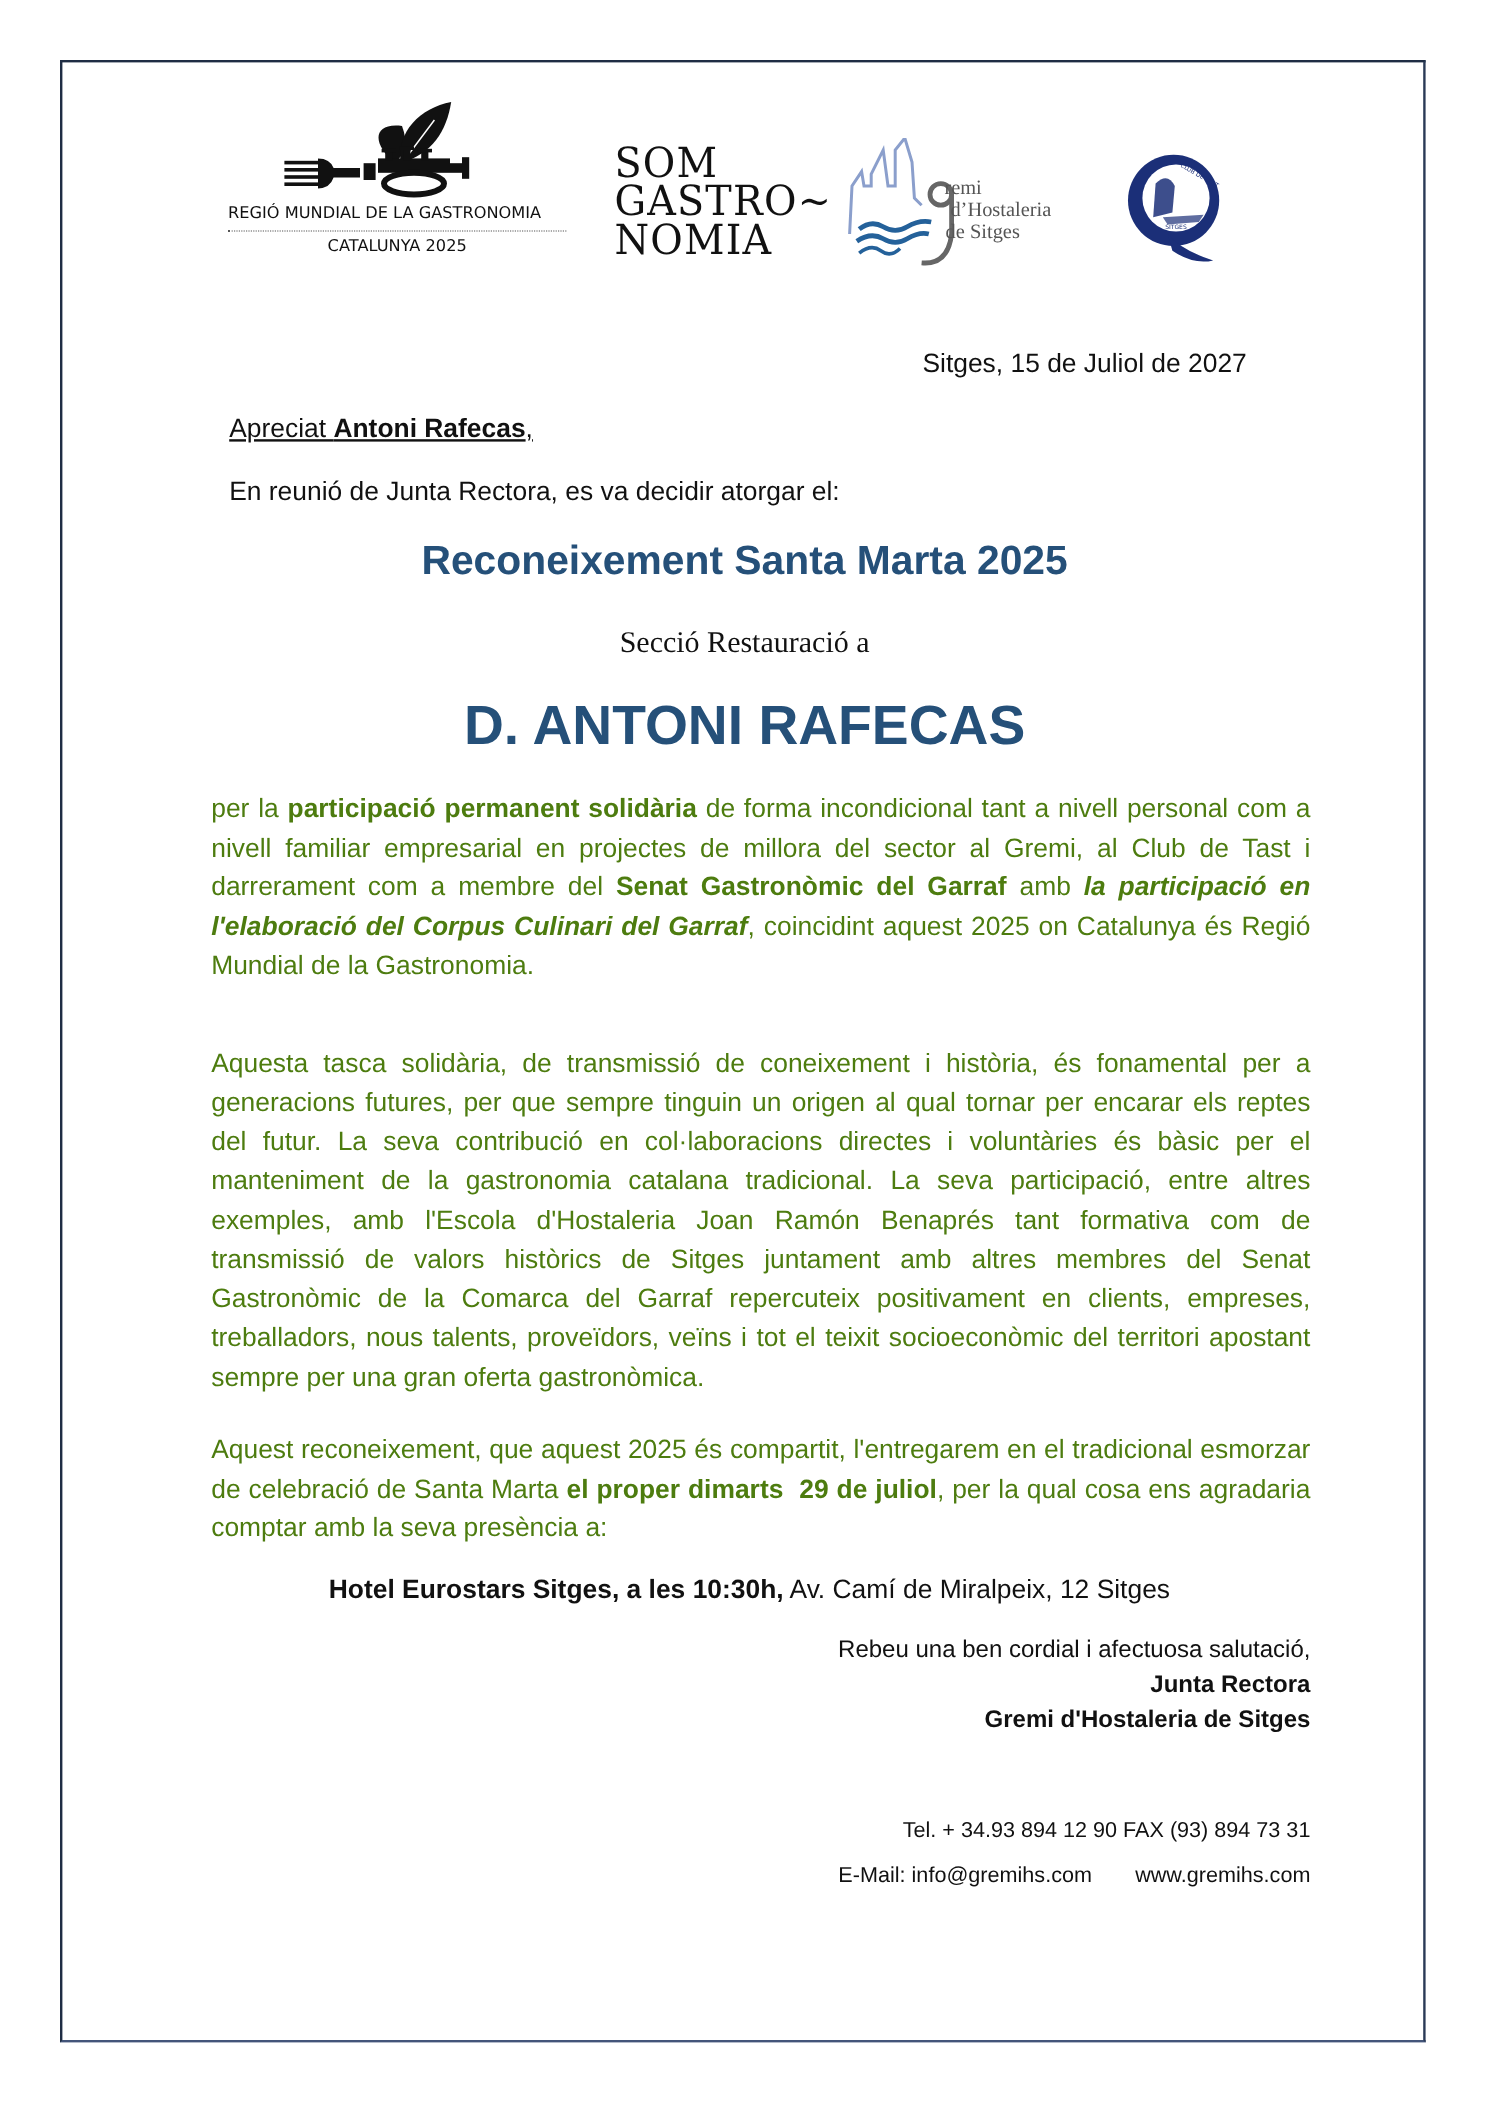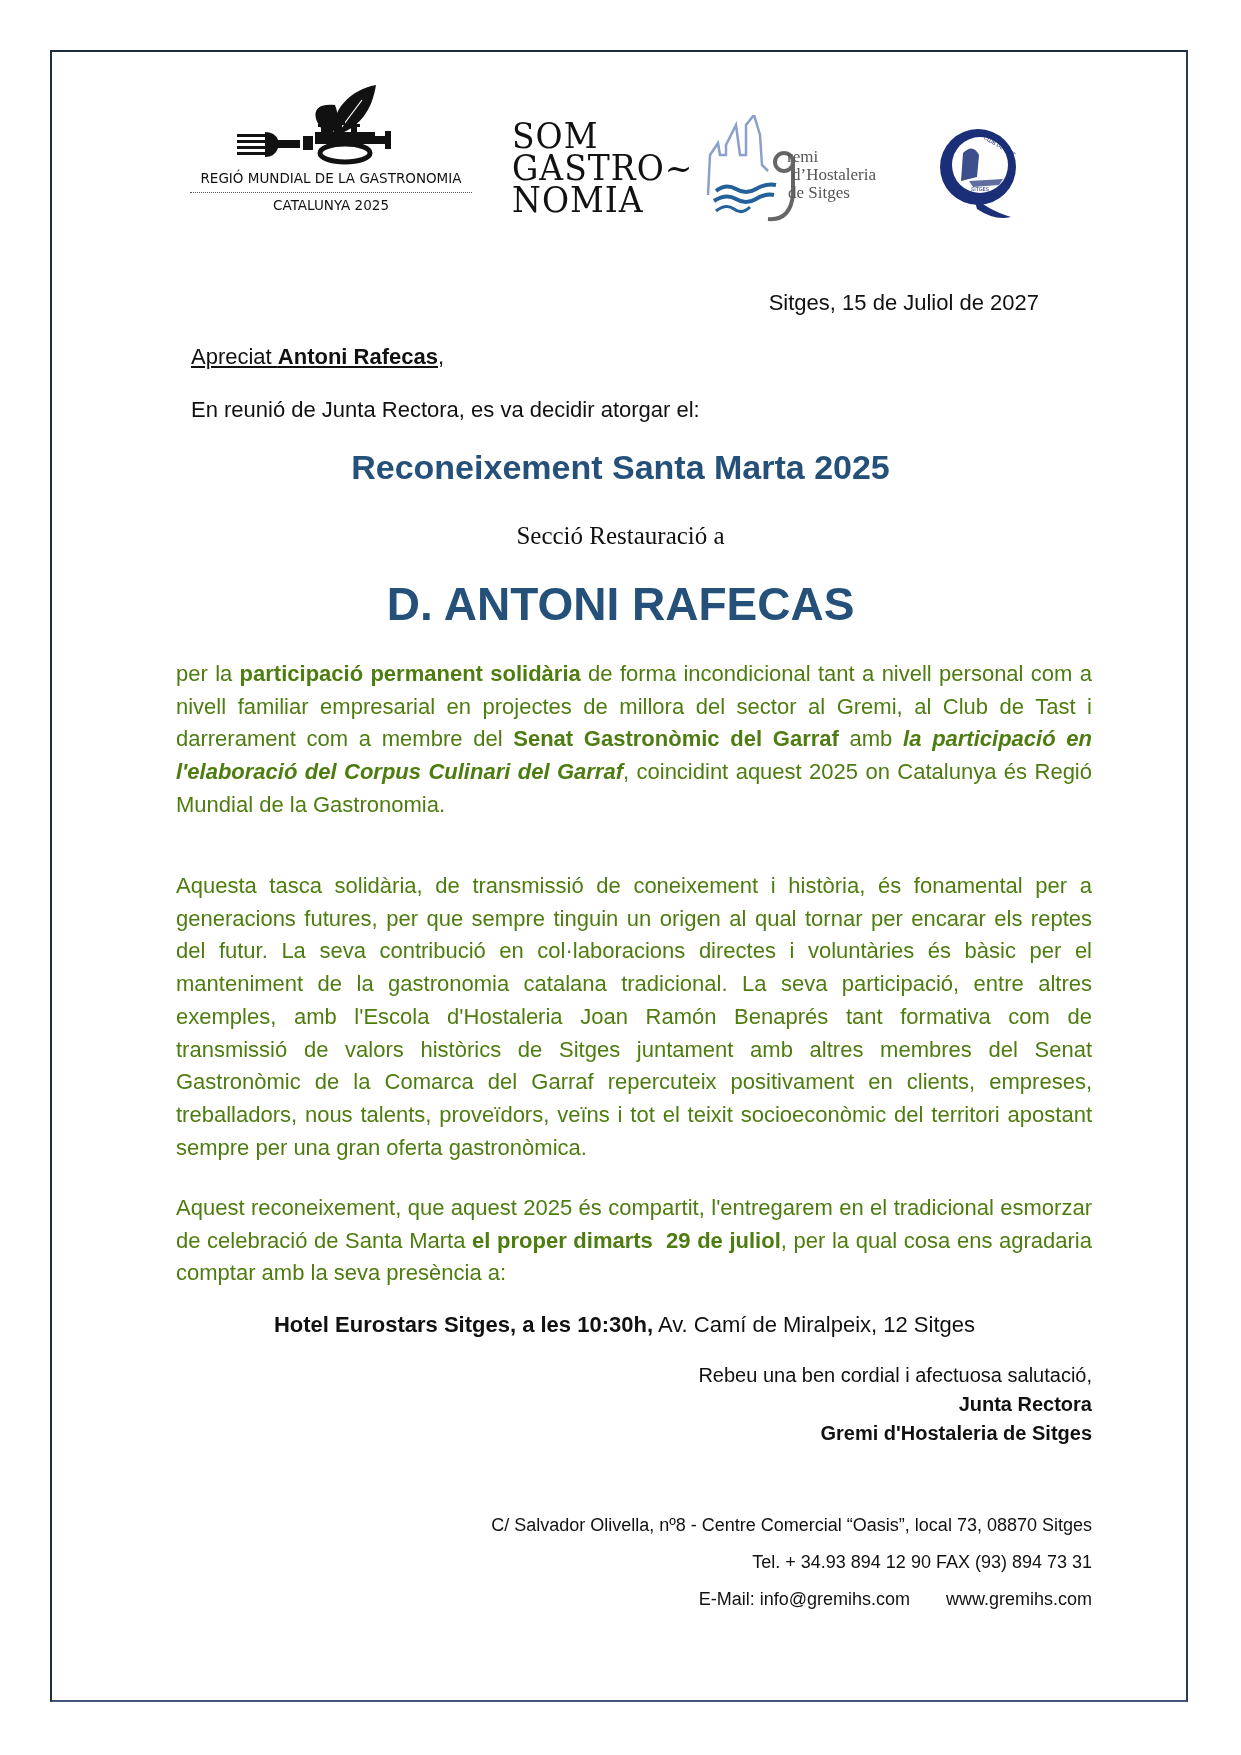--- a/index.html
+++ b/index.html
@@ -4,21 +4,21 @@
 <style>
   html, body { margin: 0; padding: 0; background: #ffffff; }
   body { width: 1241px; height: 1755px; position: relative; overflow: hidden;
          font-family: "Liberation Sans", sans-serif; color: #111; }
   .frame { position: absolute; left: 50px; top: 50px; width: 1138px; height: 1652px;
            border: 2px solid #1f2d44; border-right-color: #2a3a56; border-bottom-color: #44557a; box-sizing: border-box; }
   .logos { position: absolute; top: 80px; left: 0; width: 1241px; height: 170px; }
   .logo { position: absolute; }
   
   .logo-rmg { left: 190px; top: 0px; width: 282px; height: 150px; }
-  .logo-rmg .caption1 { position: absolute; left: 0; top: 90px; width: 282px; text-align: center;
+  .logo-rmg .caption1 { position: absolute; left: 0; top: 90px; width: 282px; 
        font-family: "DejaVu Sans", sans-serif; font-size: 13.5px; letter-spacing: 0px; color: #111; }
   .logo-rmg .dots { position: absolute; left: 0; top: 112px; width: 282px; border-top: 1px dotted #555; }
   .logo-rmg .caption2 { position: absolute; left: 0; top: 117px; width: 282px; text-align: center;
        font-family: "DejaVu Sans", sans-serif; font-size: 13.5px; color: #111; }
   
   .logo-som { left: 512px; top: 40px; width: 160px; }
   .logo-som div { font-family: "DejaVu Serif", serif; font-size: 33px; line-height: 32px; letter-spacing: 1px; color: #111; transform: scaleY(1.05); }
   
   .logo-gremi { left: 704px; top: 35px; width: 200px; height: 110px; }
   .logo-gremi .g1 { position: absolute; left: 83px; top: 32px; font-family: "Liberation Serif", serif; font-size: 17px; color: #555; }
@@ -136,16 +136,15 @@
 
 <div class="venue"><b>Hotel Eurostars Sitges, a les 10:30h,</b><span> Av. Camí de Miralpeix, 12 Sitges</span></div>
 
 <div class="closing">
   <div>Rebeu una ben cordial i afectuosa salutació,</div>
   <div class="b">Junta Rectora</div>
   <div class="b">Gremi d'Hostaleria de Sitges</div>
 </div>
 
 <div class="footer">
-  <div>C/ Salvador Olivella, nº8 - Centre Comercial “Oasis”, local 73, 08870 Sitges</div>
   <div>Tel. + 34.93 894 12 90 FAX (93) 894 73 31</div>
   <div><span>E-Mail: info@gremihs.com</span><span class="gap"></span><span>www.gremihs.com</span></div>
 </div>
 
 </body></html>

